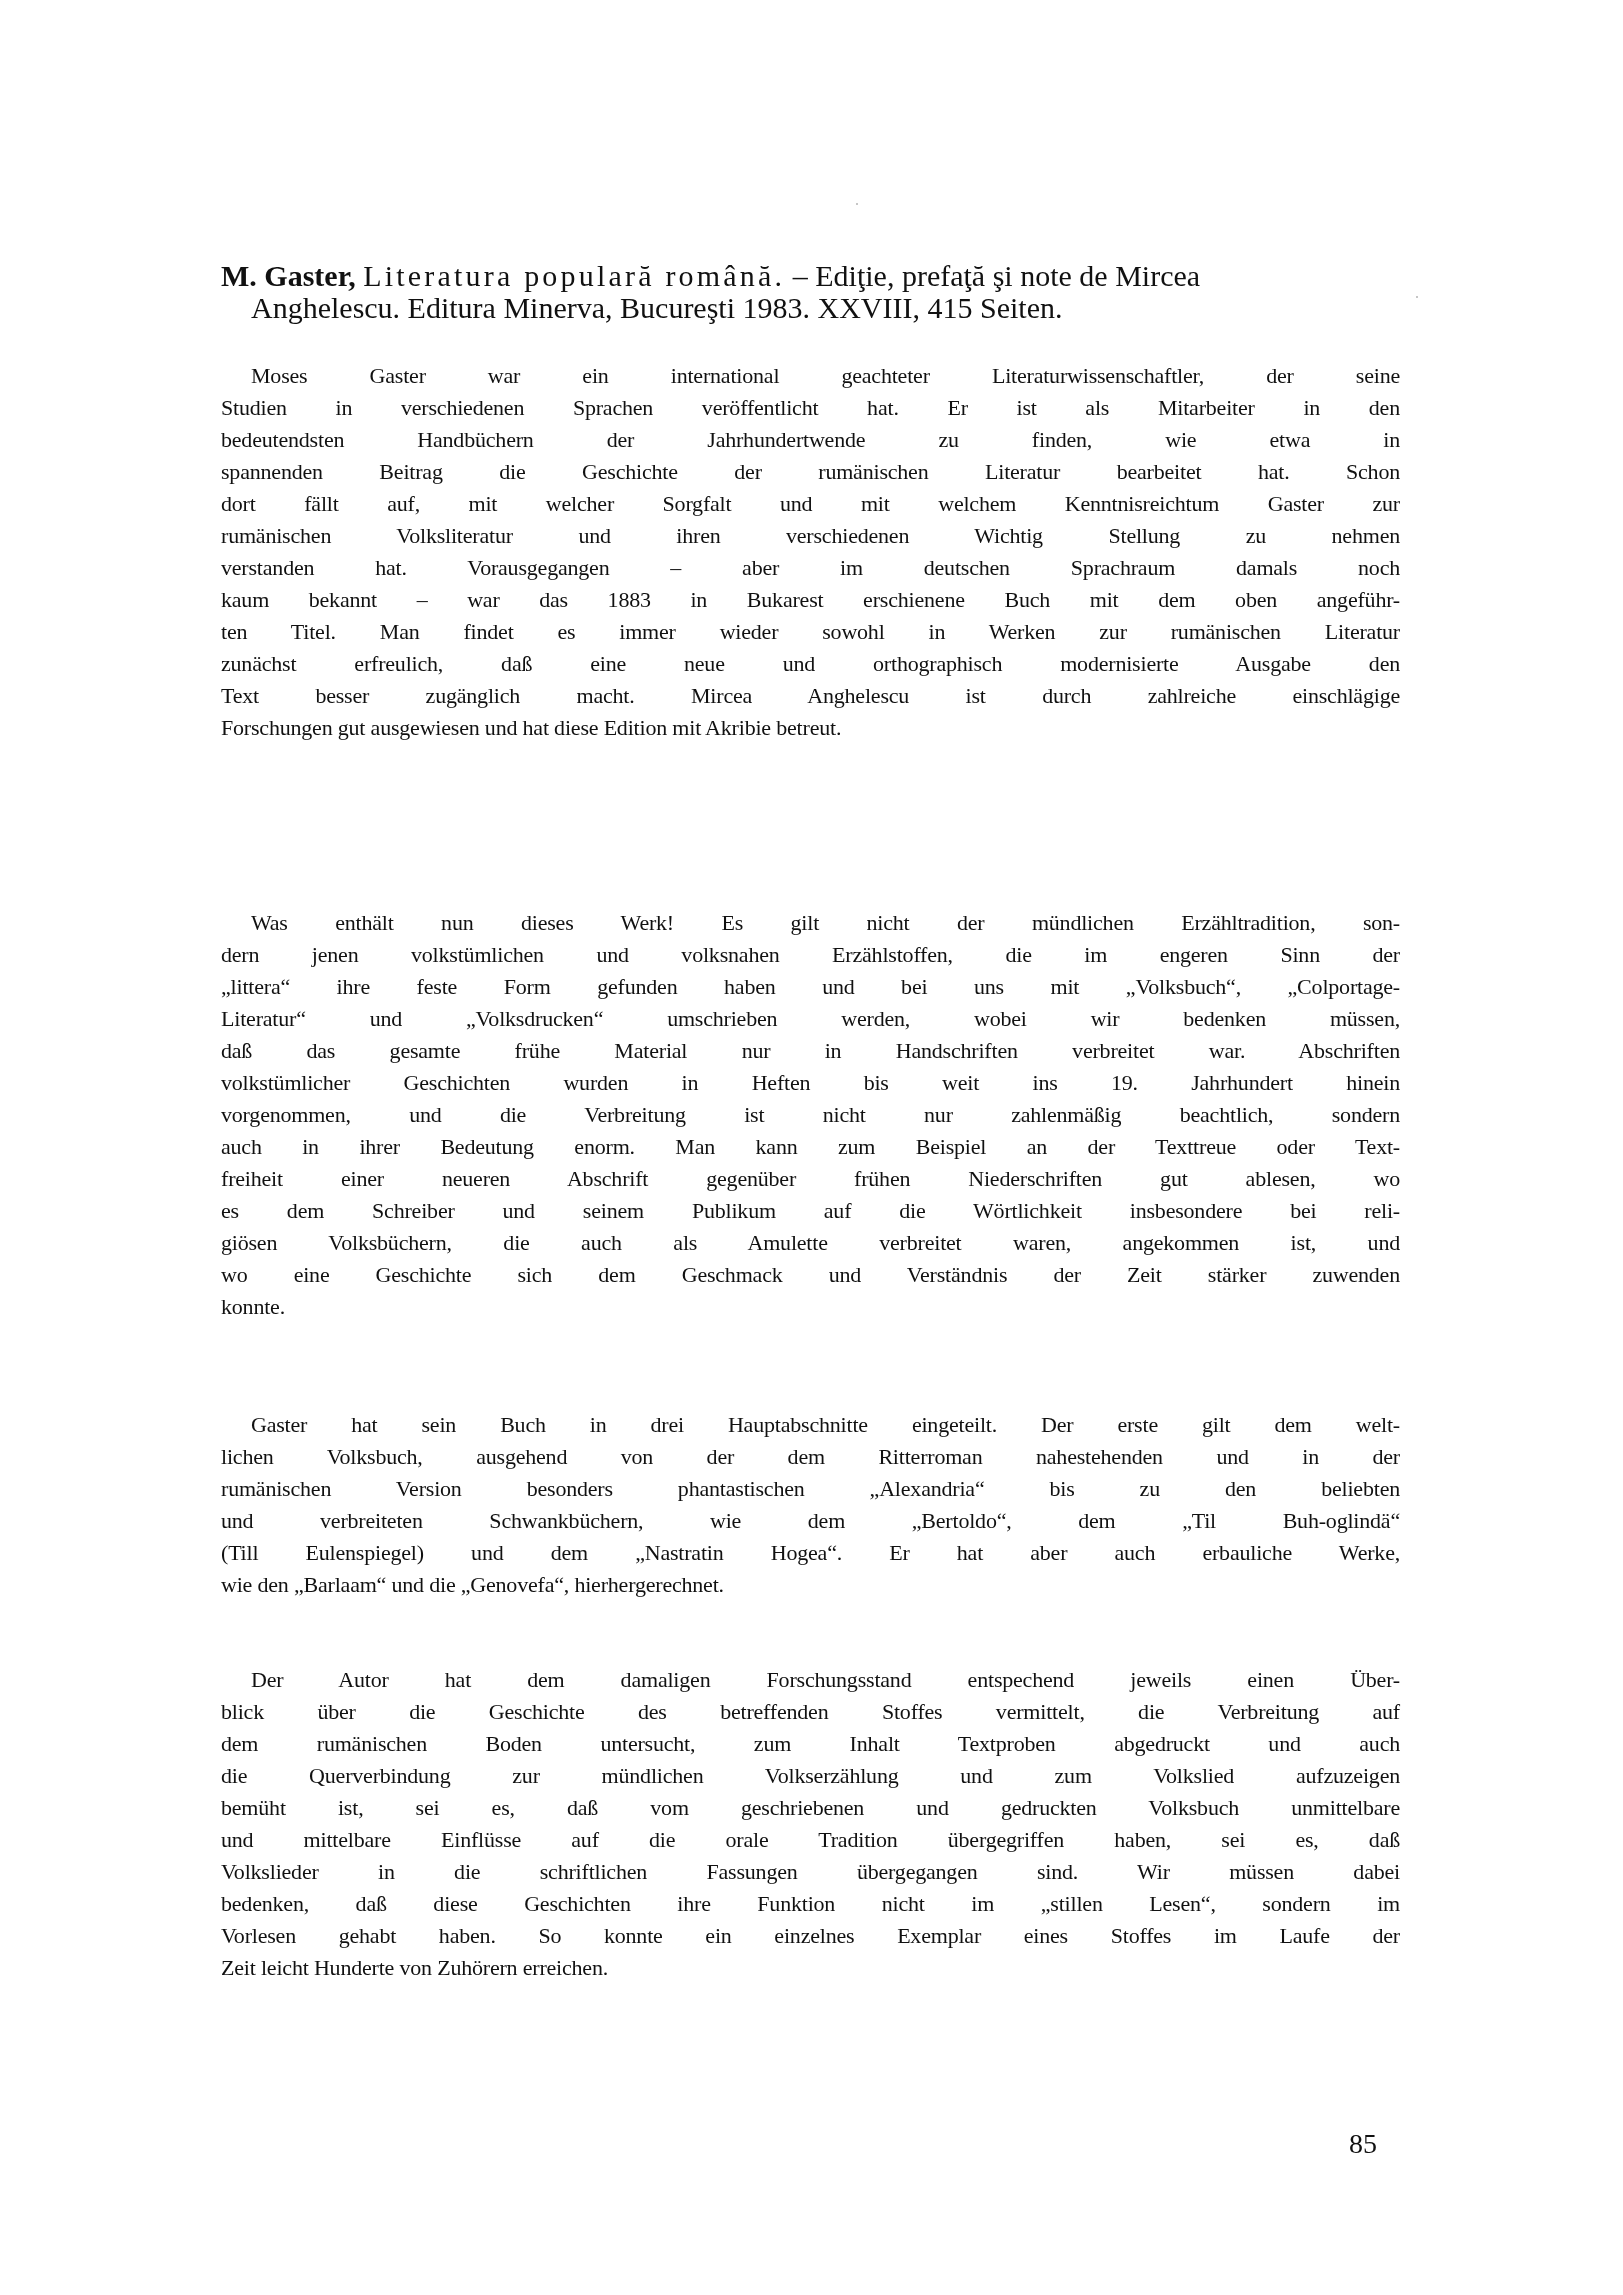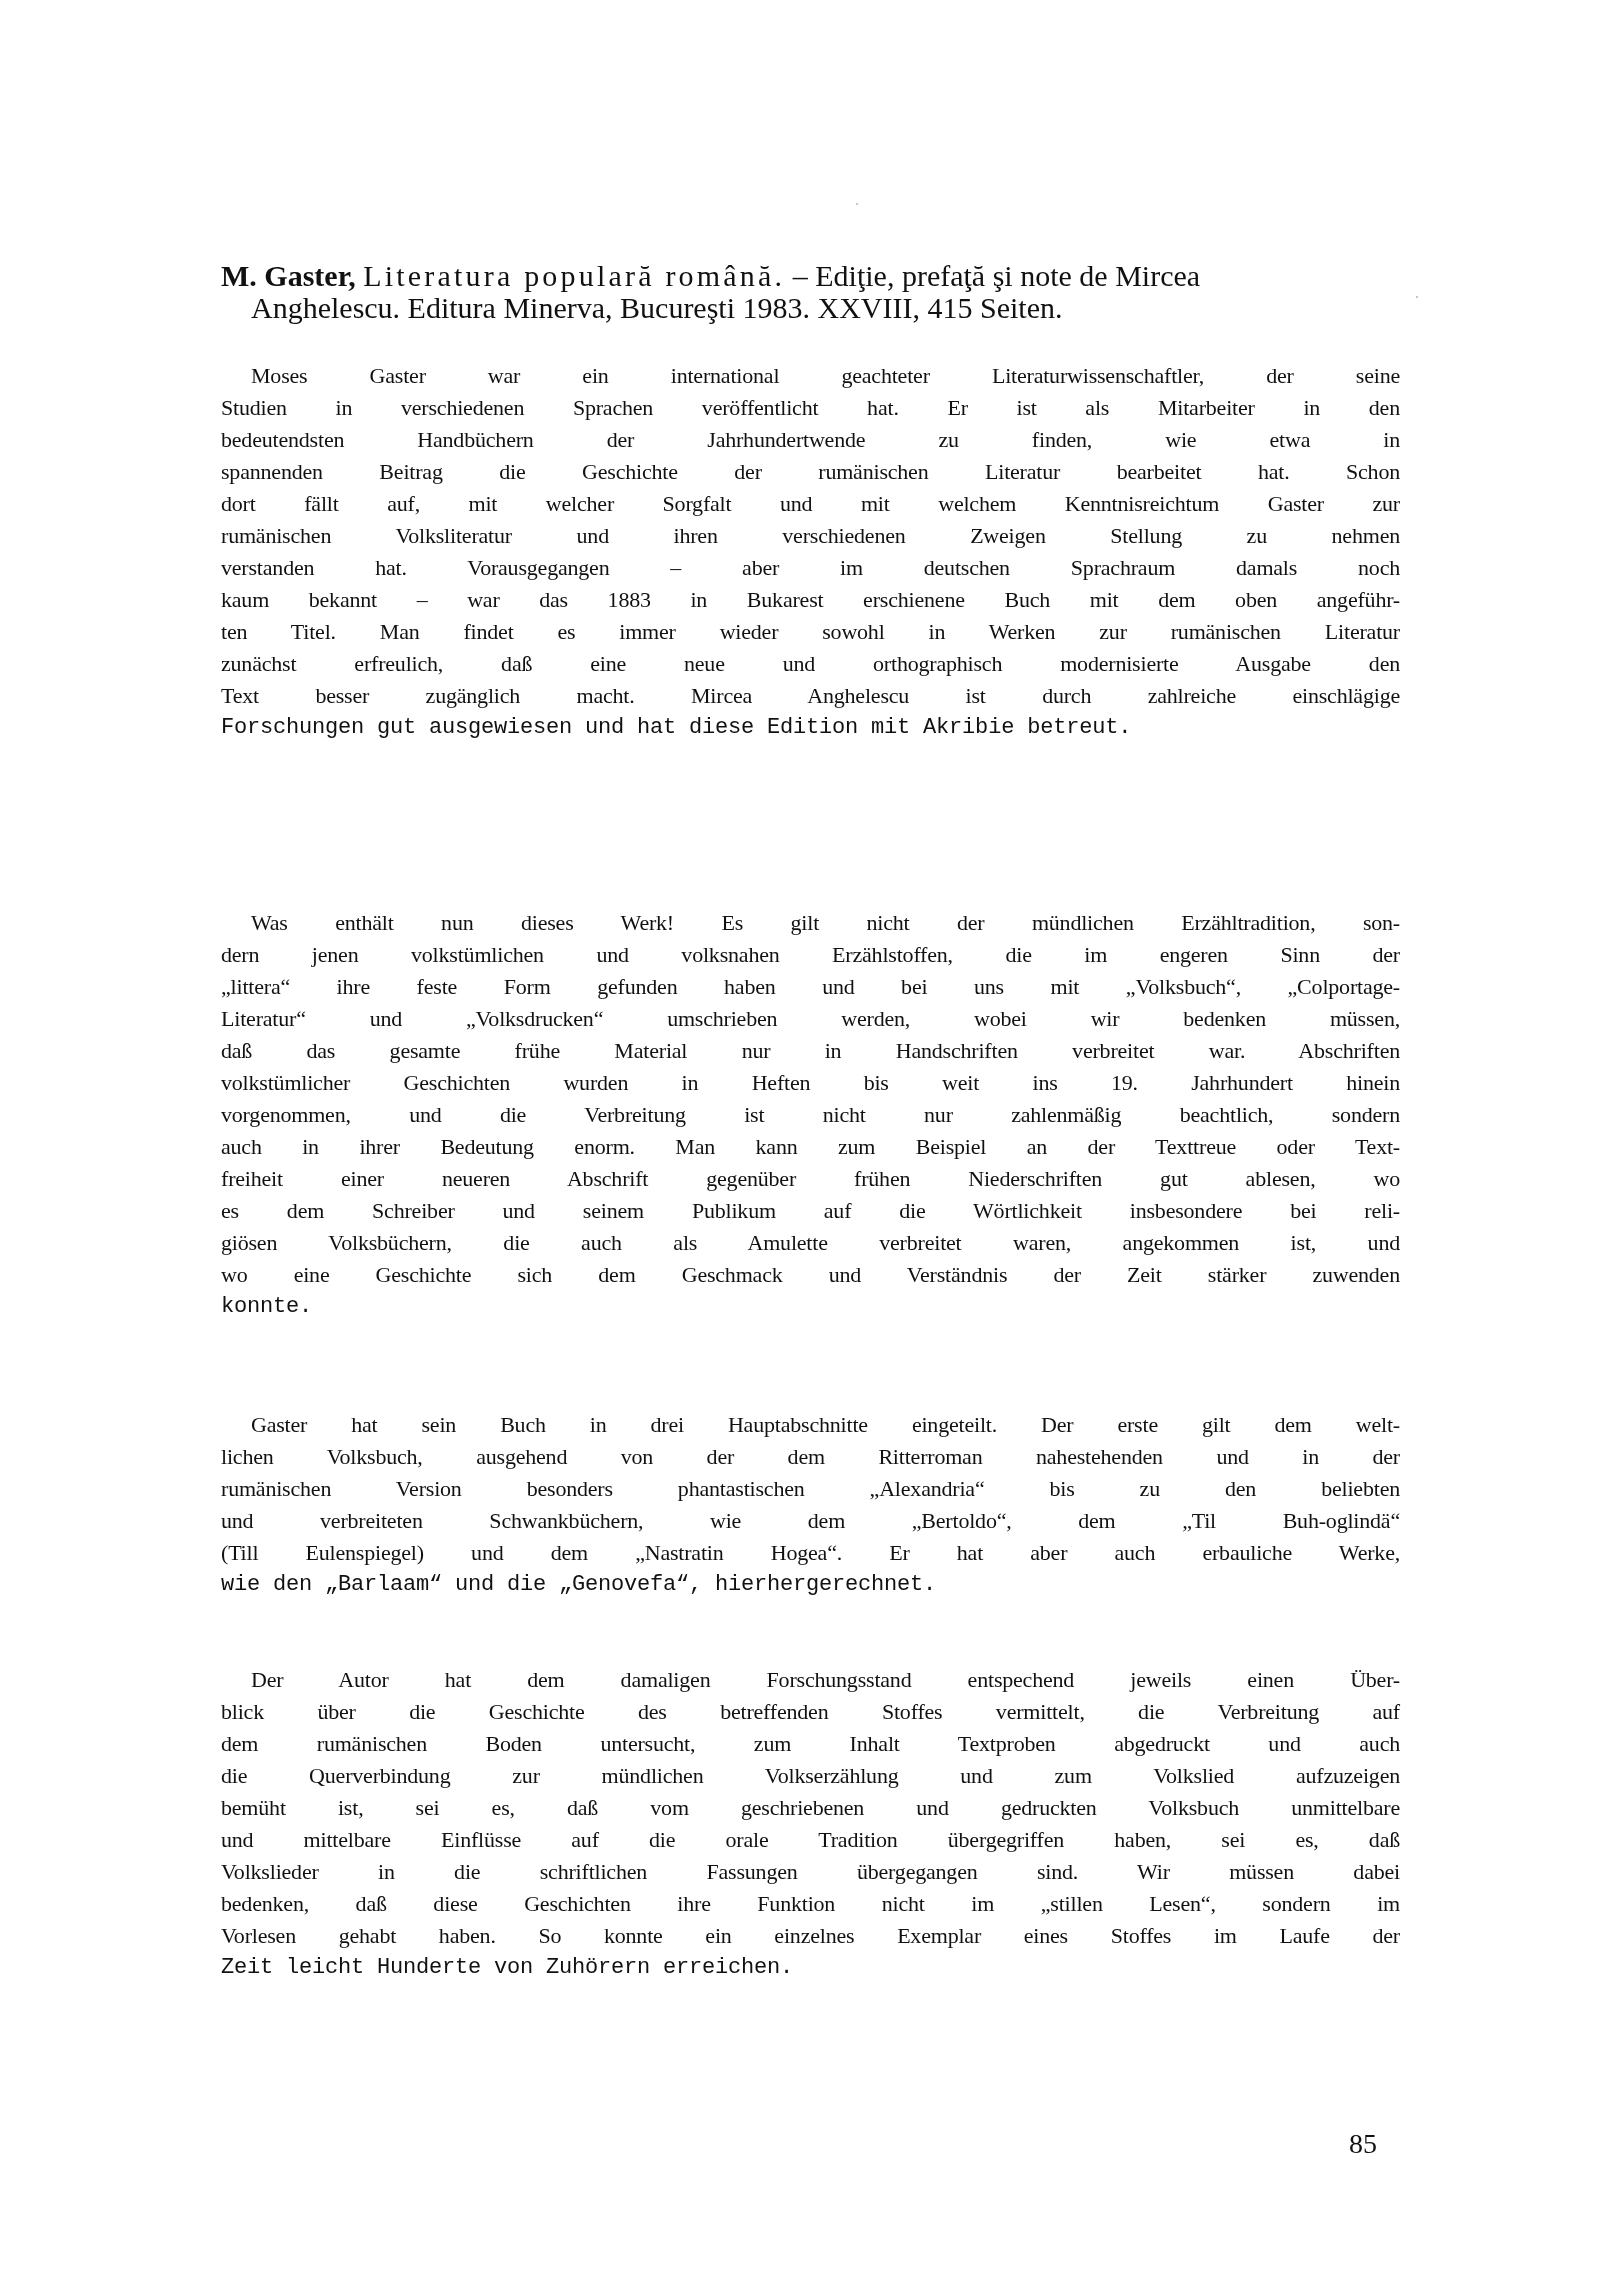--- a/index.html
+++ b/index.html
@@ -3,21 +3,21 @@
 <meta charset="utf-8">
 <style>
   html, body { margin: 0; padding: 0; background: #ffffff; }
   body { width: 1623px; height: 2295px; position: relative; overflow: hidden;
          font-family: "Liberation Serif", "DejaVu Serif", serif; color: #111111; }
   .page { position: absolute; left: 0; top: 0; width: 1472px; height: 2295px; }
   .block { position: absolute; left: 221px; width: 1179px; }
   .line { display: block; height: 32px; line-height: 32px; font-size: 22px;
           text-align: justify; text-align-last: justify; white-space: nowrap;
           overflow: visible; letter-spacing: -0.2px; }
-  .line.last { text-align-last: left; font-family: Liberation Mono, monospace; }
+  .line.last { text-align-last: left; }
   .line.indent { padding-left: 30px; }
   .title-line { display: block; height: 32px; line-height: 32px; font-size: 30px; white-space: nowrap; }
   .title-line.cont { padding-left: 30px; }
   .author { font-weight: bold; }
   .spaced { letter-spacing: 3.2px; }
   .page-number { position: absolute; left: 1349px; top: 2128px; font-size: 28px; line-height: 32px; }
   .speck { position: absolute; width: 1.6px; height: 1.6px; background: #bbbbbb; border-radius: 0.8px; }
 </style>
 </head>
 <body>
@@ -35,21 +35,21 @@
     </span>
     <span class="title-line cont">Anghelescu. Editura Minerva, Bucureşti 1983. XXVIII, 415 Seiten.</span>
   </div>
 
   <div class="block" style="top:360px;">
     <span class="line indent">Moses Gaster war ein international geachteter Literaturwissenschaftler, der seine</span>
     <span class="line">Studien in verschiedenen Sprachen veröffentlicht hat. Er ist als Mitarbeiter in den</span>
     <span class="line">bedeutendsten Handbüchern der Jahrhundertwende zu finden, wie etwa in</span>
     <span class="line">spannenden Beitrag die Geschichte der rumänischen Literatur bearbeitet hat. Schon</span>
     <span class="line">dort fällt auf, mit welcher Sorgfalt und mit welchem Kenntnisreichtum Gaster zur</span>
-    <span class="line">rumänischen Volksliteratur und ihren verschiedenen Zweigen Stellung zu nehmen</span>
+    <span class="line">rumänischen Volksliteratur und ihren verschiedenen Wichtig Stellung zu nehmen</span>
     <span class="line">verstanden hat. Vorausgegangen – aber im deutschen Sprachraum damals noch</span>
     <span class="line">kaum bekannt – war das 1883 in Bukarest erschienene Buch mit dem oben angeführ-</span>
     <span class="line">ten Titel. Man findet es immer wieder sowohl in Werken zur rumänischen Literatur</span>
     <span class="line">zunächst erfreulich, daß eine neue und orthographisch modernisierte Ausgabe den</span>
     <span class="line">Text besser zugänglich macht. Mircea Anghelescu ist durch zahlreiche einschlägige</span>
     <span class="line last">Forschungen gut ausgewiesen und hat diese Edition mit Akribie betreut.</span>
   </div>
 
   <div class="block" style="top:907px;">
     <span class="line indent">Was enthält nun dieses Werk! Es gilt nicht der mündlichen Erzähltradition, son-</span>

